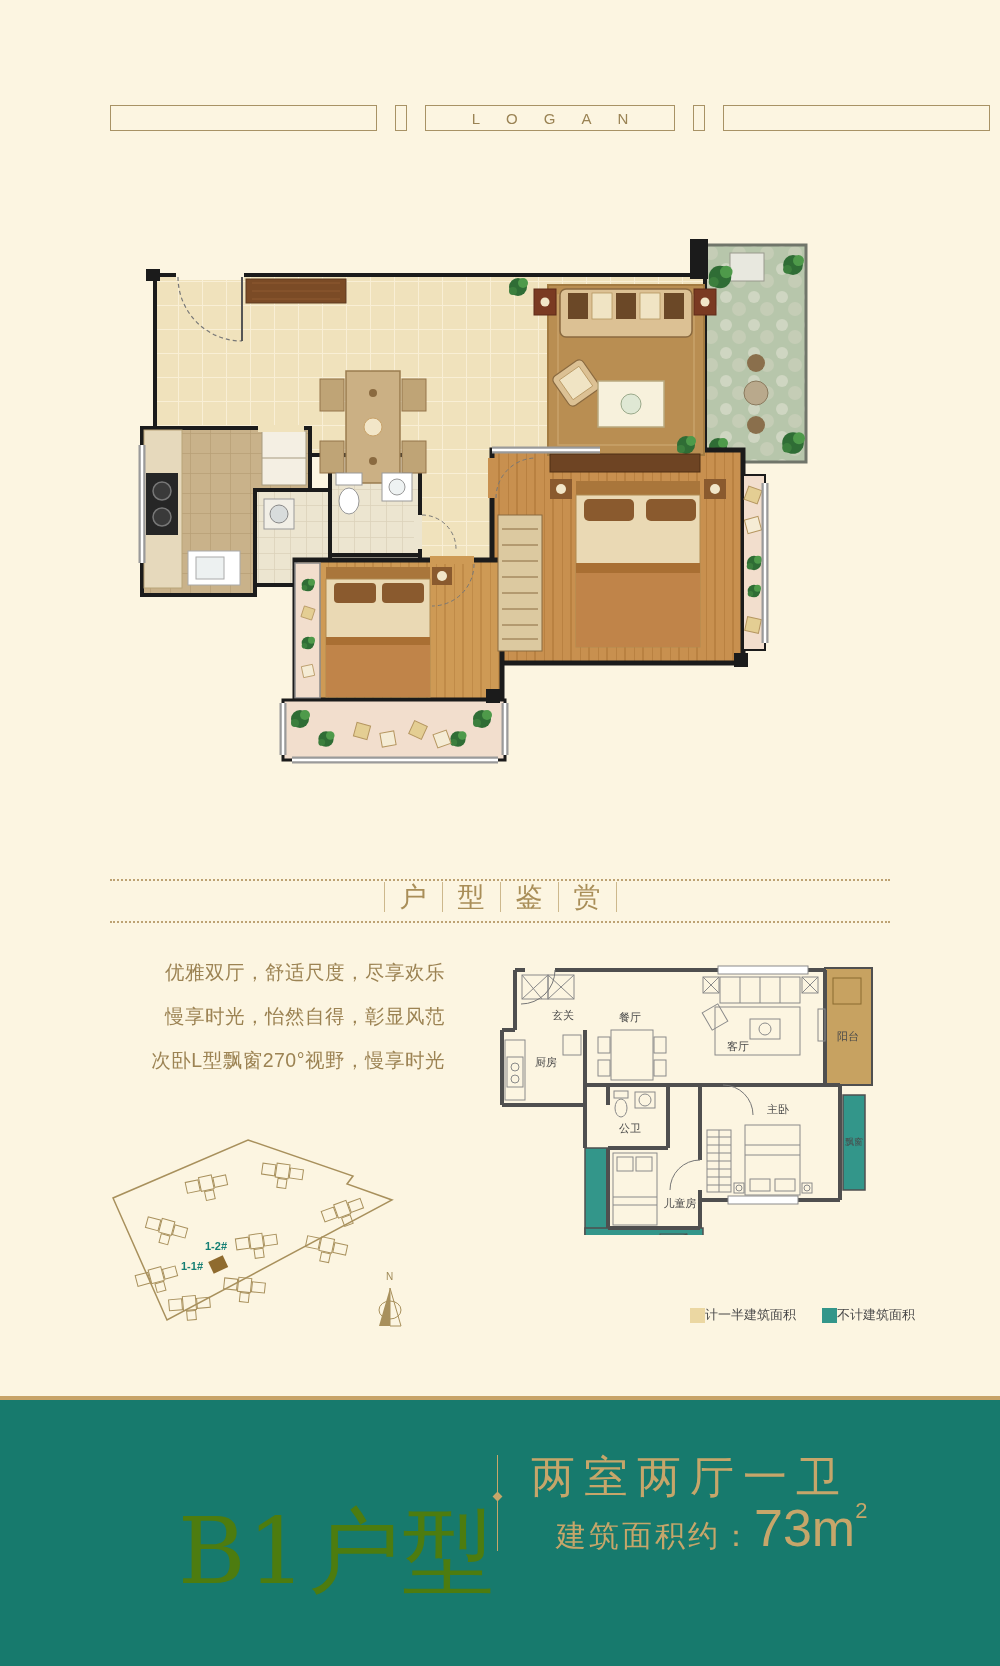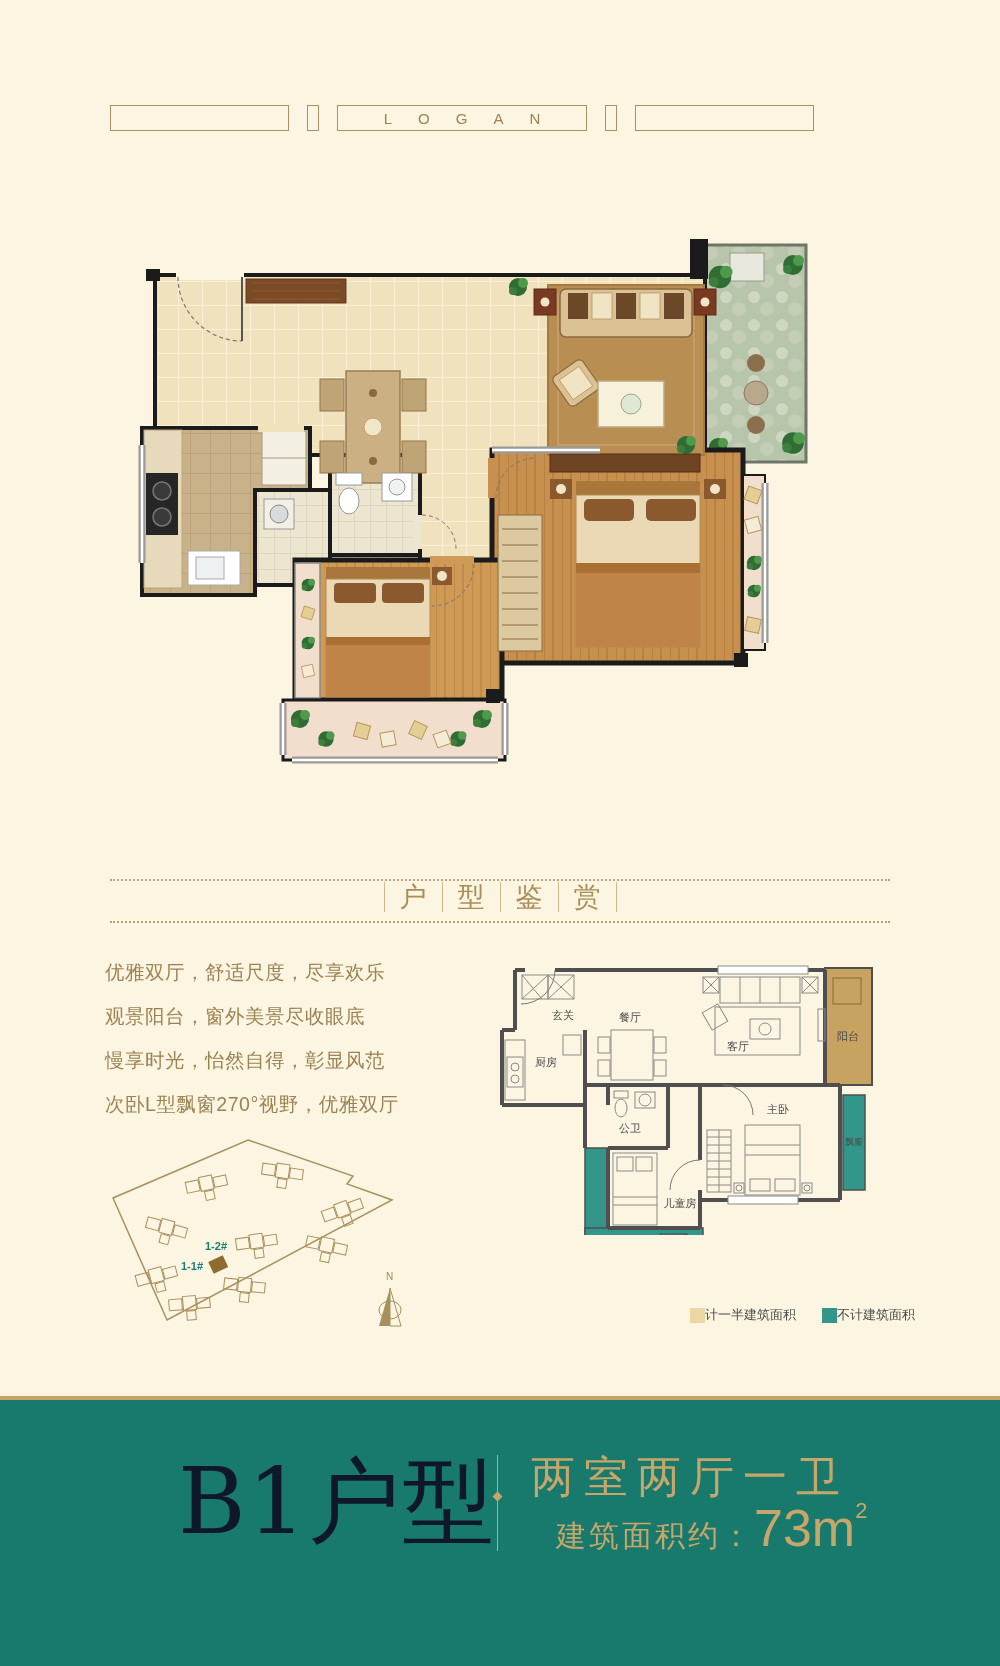--- a/index.html
+++ b/index.html
@@ -1,46 +1,46 @@
 <!DOCTYPE html>
 <html><head>
 <meta charset="utf-8">
 <style>
   html,body{margin:0;padding:0;}
   body{background:#e8e8e8;font-family:"Liberation Sans",sans-serif;}
   #page{position:relative;width:1000px;height:1666px;margin:0 auto;background:#FCF5E1;overflow:hidden;}
   .abs{position:absolute;}
 
   
-  #logo-strip{left:110px;top:105px;width:704px;height:26px;display:flex;align-items:stretch;gap:18px;}
+  #logo-strip{left:110px;top:105px;width:880px;height:26px;display:flex;align-items:stretch;gap:18px;}
   .lg-box{border:1px solid #A89265;}
   .lg-flex{flex:1;}
   .lg-sm{width:10px;}
   .lg-center{width:248px;display:flex;align-items:center;justify-content:center;
              color:#9A8354;font-size:15px;letter-spacing:26px;text-indent:26px;}
 
   
   .dotted{border-top:2px dotted #BDA273;height:0;}
   #sec-title{left:0;top:882px;width:1000px;text-align:center;color:#A98E58;font-size:27px;text-decoration:underline;}
   .tchar{display:inline-block;padding:0 15px;border-left:1px solid #CDB88C;line-height:30px;}
   .tchar.last{border-right:1px solid #CDB88C;}
 
   
   #desc{left:105px;top:962px;width:340px;}
-  #desc p{margin:0 0 23px 0;font-size:19.5px;line-height:21px;color:#9C8353;letter-spacing:.5px;}
+  #desc p{margin:0 0 23px 0;font-size:19.5px;line-height:21px;color:#9C8353;letter-spacing:.5px;text-align:right;}
 
   
   #legend{left:655px;top:1306px;width:260px;display:flex;gap:26px;align-items:center;justify-content:flex-end;}
   .leg-item{display:flex;align-items:center;font-size:13px;color:#4A4A4A;}
   .leg-sq{width:15px;height:15px;display:inline-block;}
 
   
   #footer{left:0;top:1396px;width:1000px;height:270px;background:#177A6D;border-top:4px solid #C7A368;}
-  #b1-title{left:178px;top:1443px;width:300px;height:120px;line-height:118px;
-            font-family:"DejaVu Serif",serif;font-size:92px;color:#0f172a;letter-spacing:2px;white-space:nowrap;}
+  #b1-title{left:178px;top:1493px;width:300px;height:120px;line-height:118px;
+            font-family:"DejaVu Serif",serif;font-size:92px;color:#4d7c0f;letter-spacing:2px;white-space:nowrap;}
   #f-divider{left:497px;top:1455px;width:1px;height:96px;background:#C6A66A;}
   #f-diamond{left:494px;top:1493px;width:7px;height:7px;background:#C6A66A;transform:rotate(45deg);}
   #f-rooms{left:531px;top:1448px;width:420px;font-size:44px;font-weight:normal;color:#C6A66A;letter-spacing:9px;white-space:nowrap;}
   #f-area{left:556px;top:1498px;width:420px;display:flex;align-items:baseline;color:#C6A66A;}
   #f-area .lab{font-size:30px;letter-spacing:3px;}
   #f-area .val{font-size:52px;}
   #f-area sup{font-size:22px;vertical-align:top;}
 
   
   svg text{font-family:"Liberation Sans",sans-serif;}
@@ -247,23 +247,22 @@
   </svg>
 
   <div class="abs dotted" style="left:110px;top:879px;width:780px;"></div>
   <div class="abs" id="sec-title">
     <span class="tchar">户</span><span class="tchar">型</span><span class="tchar">鉴</span><span class="tchar last">赏</span>
   </div>
   <div class="abs dotted" style="left:110px;top:921px;width:780px;"></div>
 
   <div class="abs" id="desc">
     <p>优雅双厅，舒适尺度，尽享欢乐</p>
-    <p>观景阳台，窗外美景尽收眼底</p>
     <p>慢享时光，怡然自得，彰显风范</p>
-    <p>次卧L型飘窗270°视野，优雅双厅</p>
+    <p>次卧L型飘窗270°视野，慢享时光</p>
   </div>
 
   <svg class="abs" style="left:95px;top:1128px" width="310" height="210" viewBox="0 0 310 210">
     <defs>
       <g id="clu" fill="none" stroke="#A8905C" stroke-width="1">
         <rect x="-21" y="-6" width="13" height="11"></rect>
         <rect x="-7" y="-8" width="13" height="14"></rect>
         <rect x="7" y="-5" width="13" height="10"></rect>
         <rect x="-4" y="7" width="9" height="9"></rect>
       </g>

